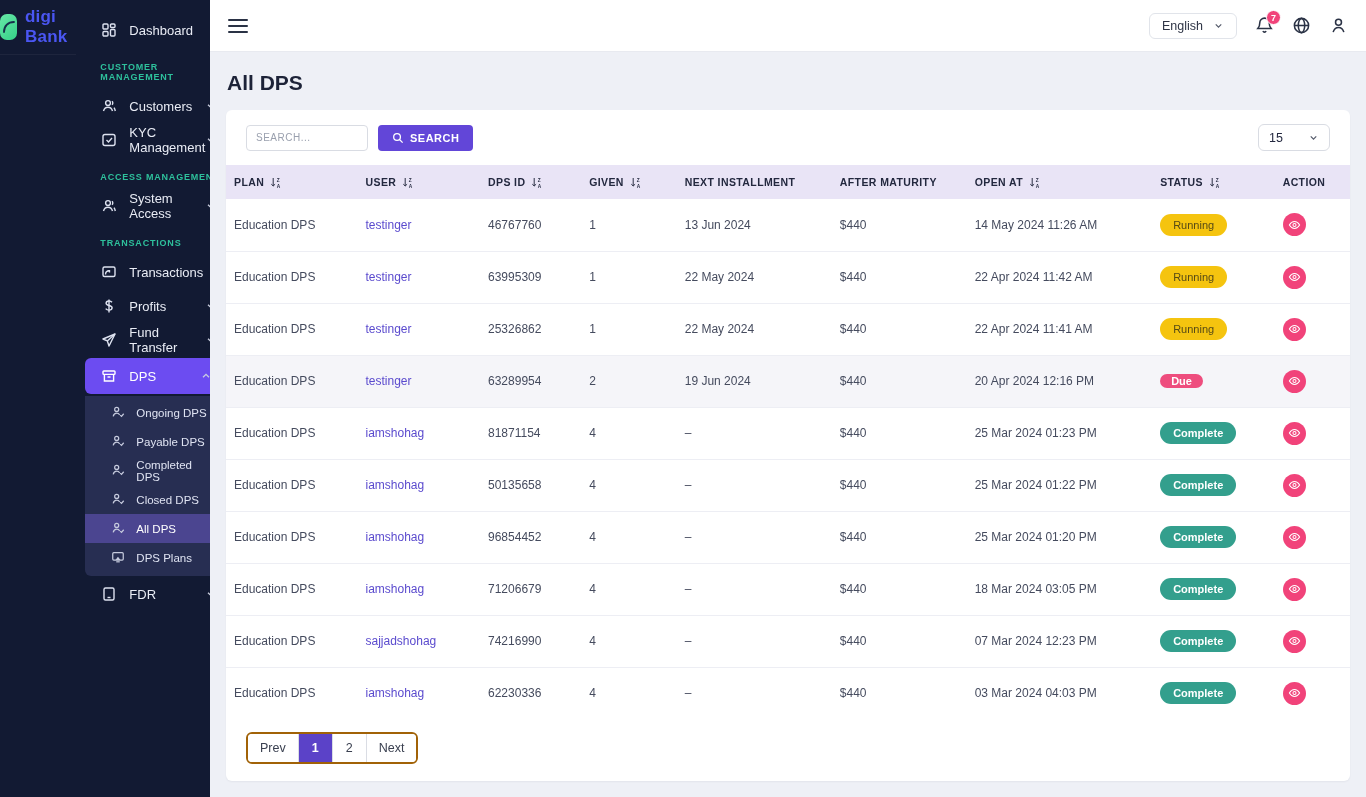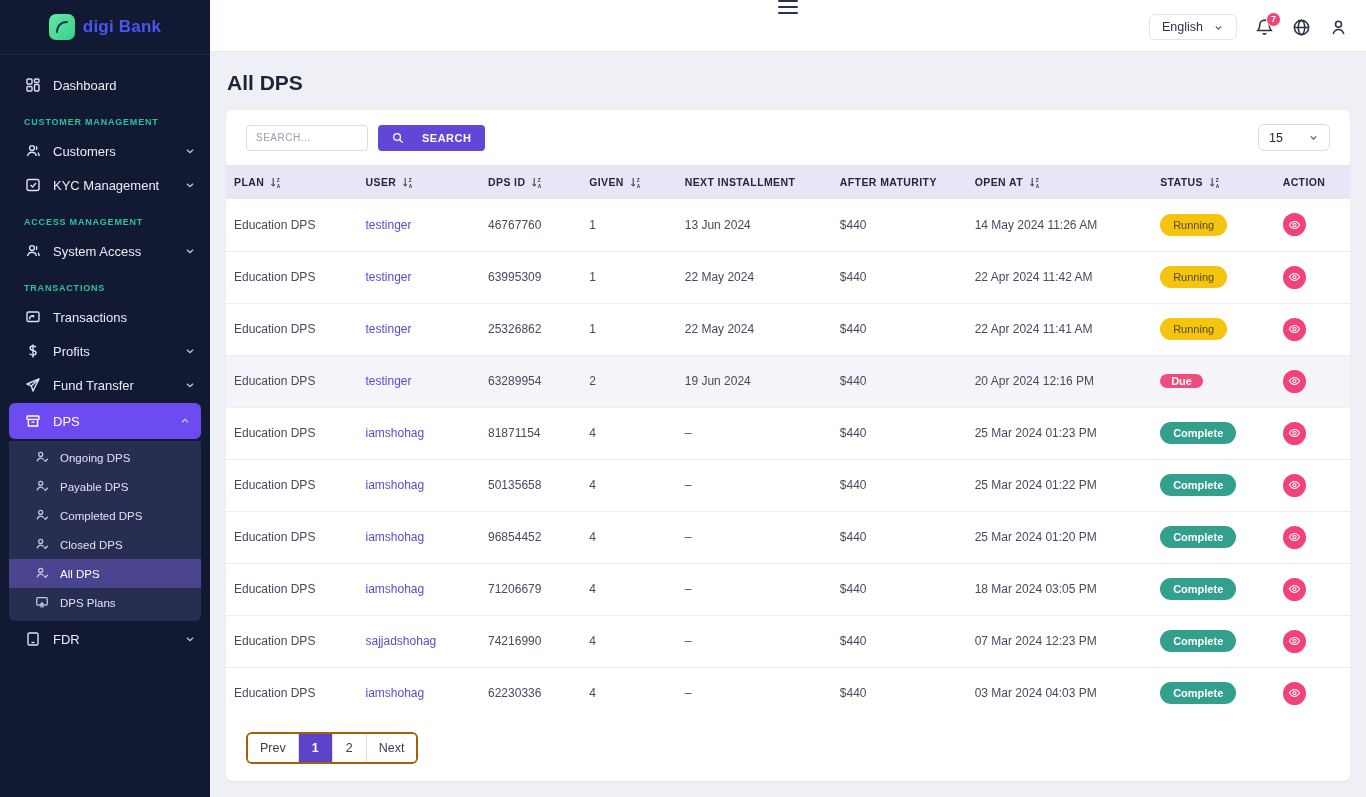--- a/index.html
+++ b/index.html
@@ -2,52 +2,52 @@
 <html><head>
 <meta charset="utf-8">
 <style>
   * { margin:0; padding:0; box-sizing:border-box; }
   html,body { width:1366px; height:797px; overflow:hidden; }
   body {
     font-family:"Liberation Sans","DejaVu Sans",sans-serif;
     display:flex; background:#eef0f6; color:#3c4257;
   }
   
-  .sidebar { width:210px; min-width:210px; height:797px; background:#121a33; display:flex; flex-direction:column; overflow:hidden; }
+  .sidebar { width:210px; min-width:210px; height:797px; background:#121a33; display:flex; flex-direction:row; overflow:hidden; }
   .brand { height:55px; display:flex; align-items:center; justify-content:center; gap:8px; border-bottom:1px solid rgba(255,255,255,0.05); }
   .brand-icon { width:26px; height:26px; border-radius:7px; background:linear-gradient(135deg,#67e7a7,#35d188); display:flex; align-items:center; justify-content:center; }
   .brand-text { font-size:17px; font-weight:800; color:#4a56f2; letter-spacing:.2px; }
   .nav { padding:12px 0 0 0; }
   .nav-item { display:flex; align-items:center; height:32px; padding:0 14px 0 24px; color:#e9ecf5; font-size:13px; cursor:pointer; margin:2px 0; }
   .nav-item .nicon { width:17px; height:17px; margin-right:12px; color:#dde2f0; display:flex; align-items:center; justify-content:center; flex:0 0 17px;}
   .nav-item .chev { margin-left:auto; color:#c9cede; display:flex; }
   .section-label { font-size:9px; font-weight:700; letter-spacing:.8px; color:#2ec09c; padding:14px 0 6px 24px; }
   .nav-item.active-parent { background:#6c4cf1; border-radius:6px; margin:2px 9px; padding:0 10px 0 15px; height:36px; color:#fff; }
   .nav-item.active-parent .nicon{ color:#fff; }
   .submenu { background:#272e52; margin:0 9px; border-radius:0 0 6px 6px; padding:2px 0 4px 0; }
   .sub-item { display:flex; align-items:center; height:29px; padding:0 10px 0 26px; color:#dfe3f2; font-size:11.5px; cursor:pointer; }
   .sub-item .nicon { width:15px; height:15px; margin-right:10px; color:#c6cbde; display:flex; flex:0 0 15px; }
   .sub-item.active { background:#4b4590; color:#fff; }
   
   .main-col { flex:1; display:flex; flex-direction:column; height:797px; }
-  .topbar { height:52px; background:#fff; border-bottom:1px solid #e8eaf0; display:flex; align-items:center; padding:0 18px;flex-direction:column; }
+  .topbar { height:52px; background:#fff; border-bottom:1px solid #e8eaf0; display:flex; align-items:center; padding:0 18px; }
   .hamburger { width:20px; display:flex; flex-direction:column; gap:4px; cursor:pointer; }
   .hamburger span { height:2px; background:#2a3245; border-radius:1px; }
   .topbar-right { margin-left:auto; display:flex; align-items:center; gap:18px; }
   .lang-select { display:flex; align-items:center; gap:10px; border:1px solid #e1e4ea; border-radius:6px; padding:5px 12px; font-size:12.5px; color:#2f3546; cursor:pointer; background:#fff; }
   .icon-btn { position:relative; color:#2a3245; display:flex; cursor:pointer; }
   .notif-badge { position:absolute; top:-6px; right:-7px; min-width:15px; height:15px; background:#f1437a; color:#fff; border-radius:50%; font-size:9px; font-weight:700; display:flex; align-items:center; justify-content:center; border:1.5px solid #fff; }
   .content { flex:1; overflow:hidden; }
   .page-title { font-size:21px; font-weight:800; color:#1d2338; margin:19px 16px 15px 17px; }
   
   .card { background:#fff; margin:0 16px; border-radius:6px; box-shadow:0 1px 2px rgba(16,24,40,.05); }
   .card-toolbar { display:flex; align-items:center; padding:14px 20px; }
   .search-input { width:122px; height:26px; border:1px solid #d9dce3; border-radius:4px; padding:0 9px; font-size:10px; letter-spacing:.5px; color:#3c4257; outline:none; font-family:inherit; }
   .search-input::placeholder { color:#9aa0ae; }
-  .search-btn { margin-left:10px; display:flex; align-items:center; gap:18px; background:#6246d8; color:#fff; border:none; border-radius:4px; height:26px; padding:0 14px; font-size:11px; font-weight:700; letter-spacing:.5px; cursor:pointer; font-family:inherit; }
+  .search-btn { margin-left:10px; display:flex; align-items:center; gap:6px; background:#6246d8; color:#fff; border:none; border-radius:4px; height:26px; padding:0 14px; font-size:11px; font-weight:700; letter-spacing:.5px; cursor:pointer; font-family:inherit; }
   .perpage { margin-left:auto; display:flex; align-items:center; gap:25px; border:1px solid #d9dce3; border-radius:6px; height:27px; padding:0 10px; font-size:12.5px; color:#23283f; cursor:pointer; }
   
   table { width:100%; border-collapse:collapse; }
   thead th { background:#e9e4f6; text-align:left; font-size:10.5px; font-weight:700; color:#23283f; letter-spacing:.4px; padding:11px 8px; white-space:nowrap;margin-top:40px; }
   thead th .th-inner { display:flex; align-items:center; gap:6px; }
   .sort-icon { display:flex; color:#2a2f45; cursor:pointer; }
   tbody td { height:52px; padding:0 8px; border-top:1px solid #edeef4; font-size:12px; color:#454b5e; white-space:nowrap; }
   tbody tr:first-child td { border-top:none; }
   tbody tr.shaded { background:#f5f5f9; }
   .user-link { color:#5b4bce; text-decoration:none; cursor:pointer; }

